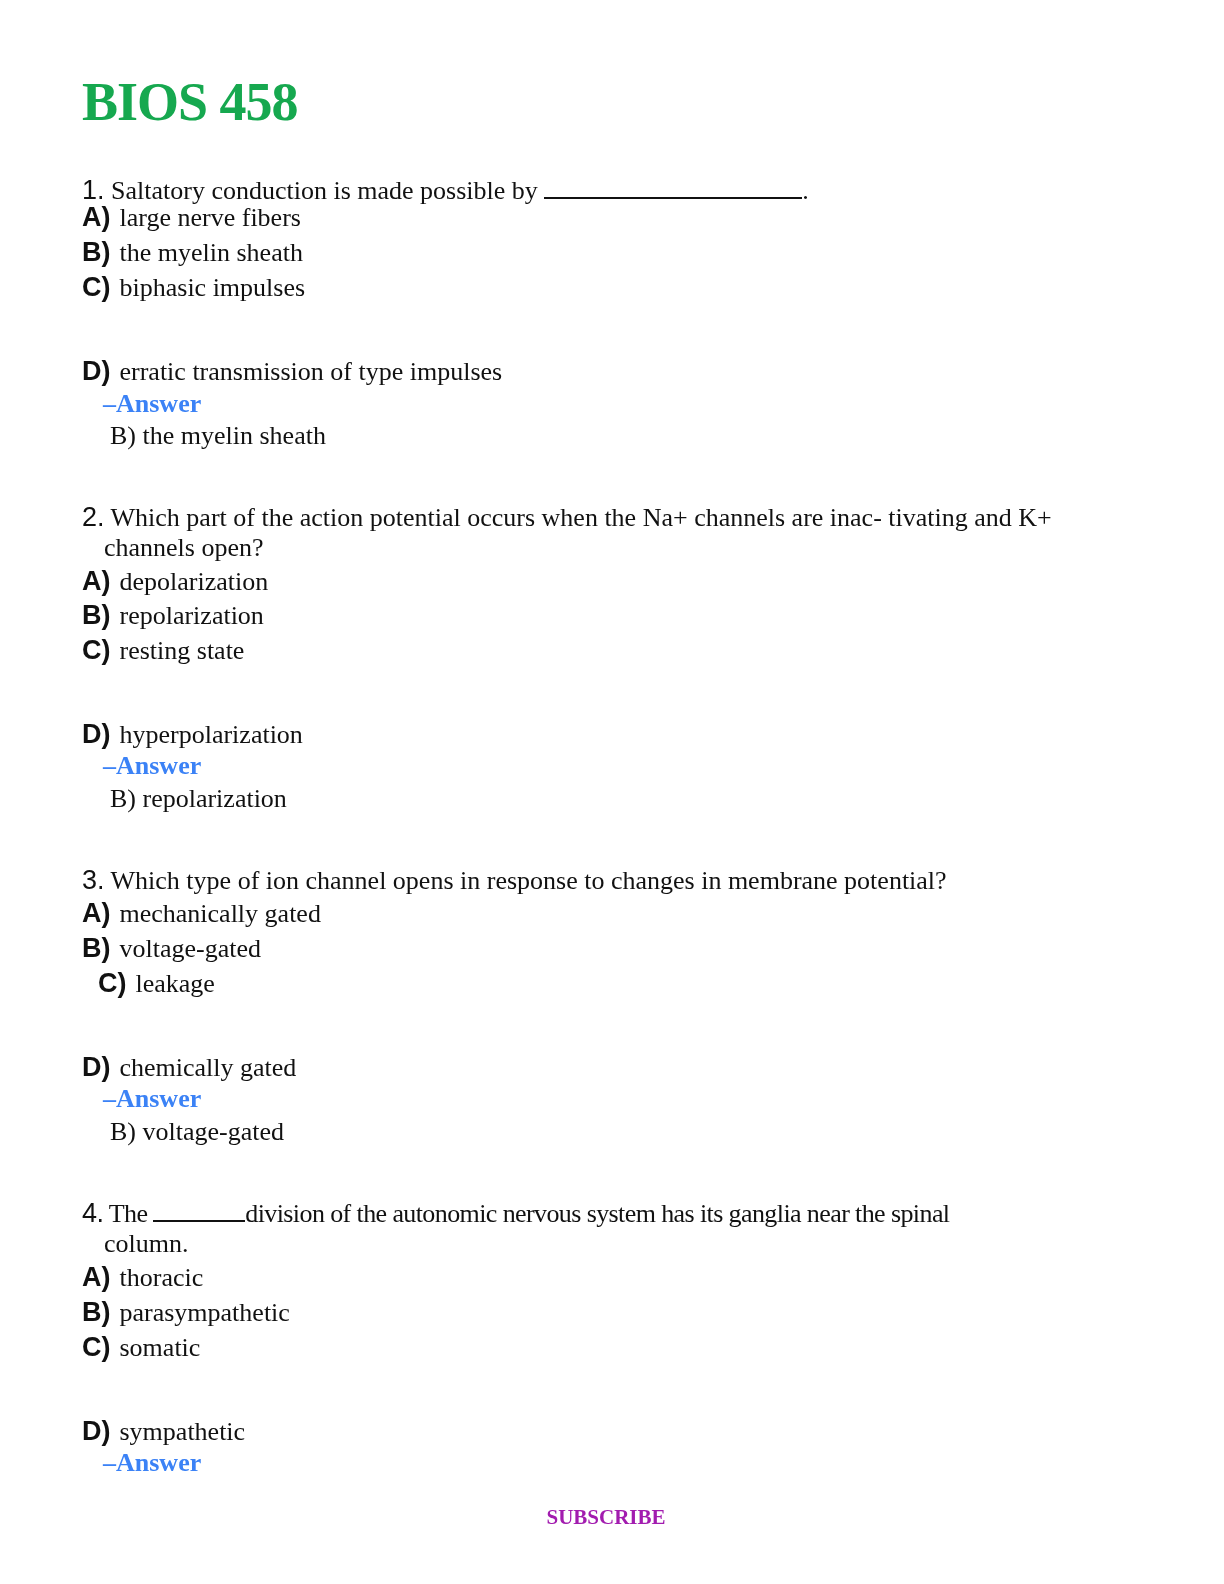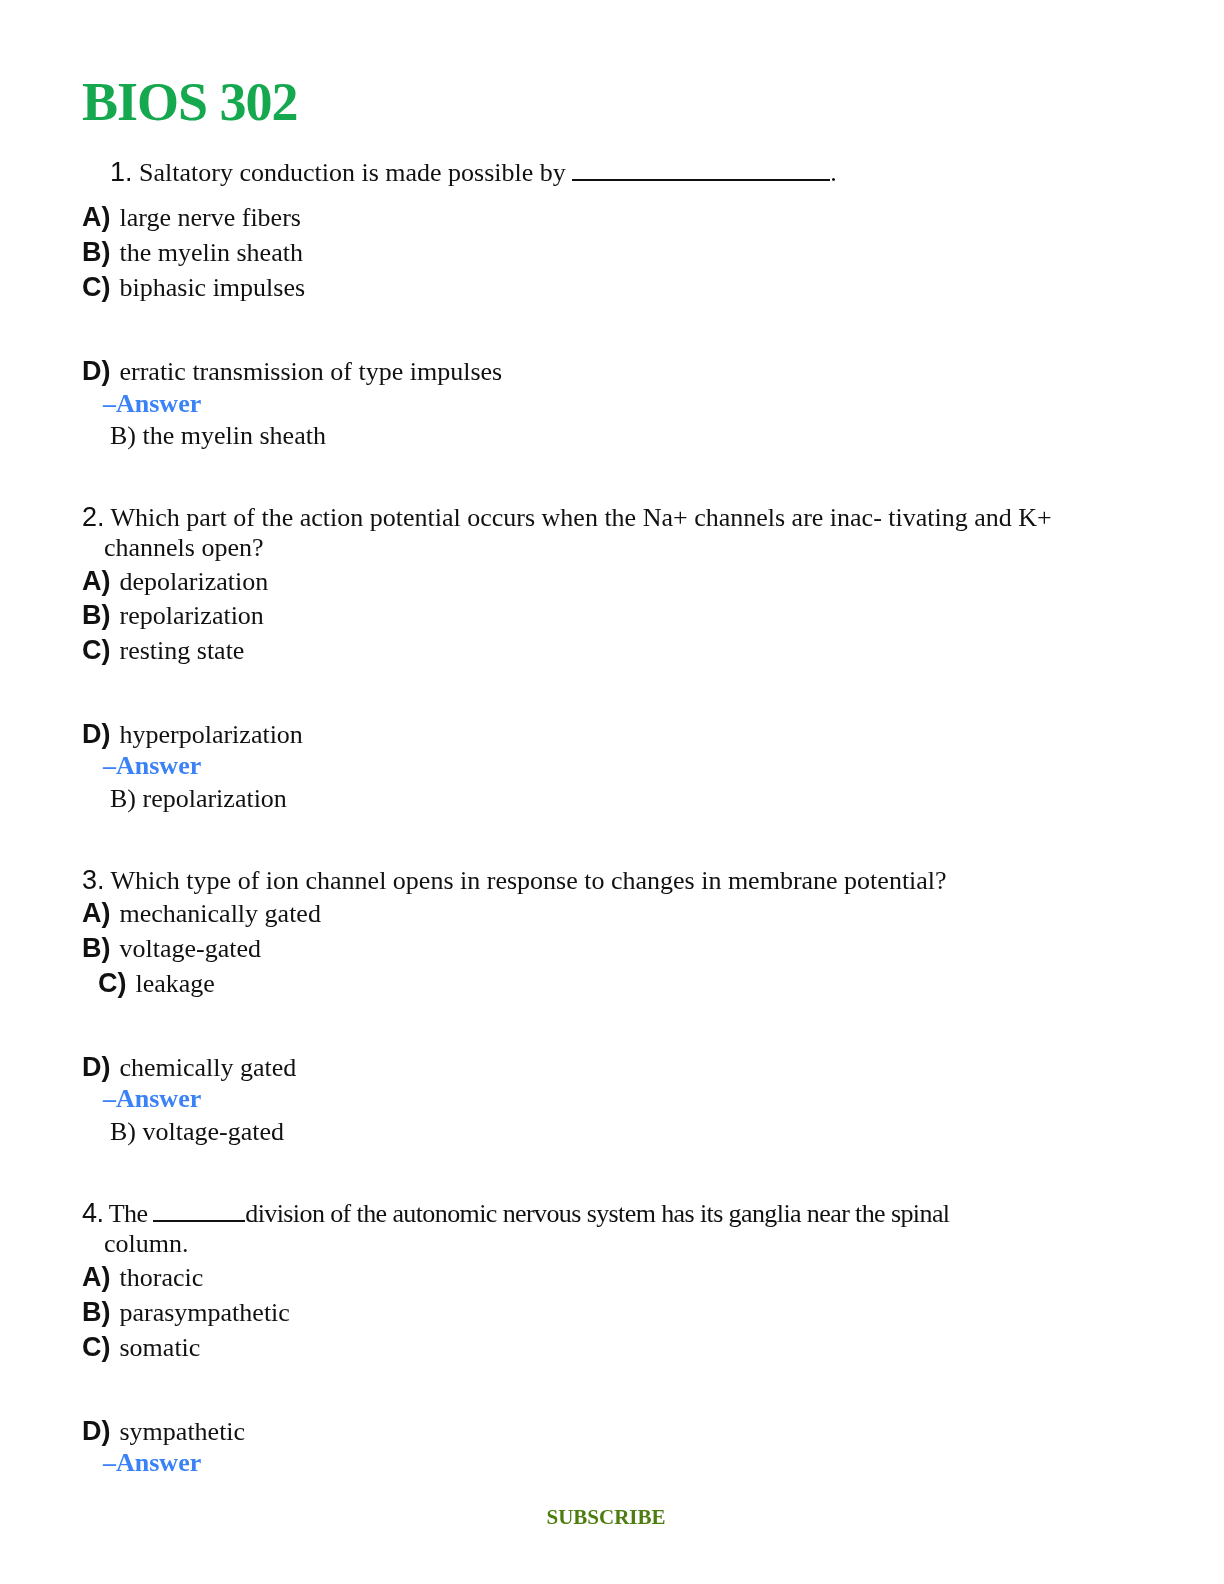--- a/index.html
+++ b/index.html
@@ -11,29 +11,29 @@
     .line { position: absolute; left: 82px; font-size: 26px; line-height: 32px; white-space: nowrap; }
     .qnum { font-family: "Liberation Sans", sans-serif; font-size: 27px; }
     .cont { left: 104px; }
     .opt-letter { font-family: "Liberation Sans", sans-serif; font-weight: bold; font-size: 27px; margin-right: 9px; }
     .answer-label { left: 103px; color: #3b82f6; font-weight: bold; font-size: 26px; }
     .answer-value { left: 110px; }
     .blank { display: inline-block; border-bottom: 2px solid #111; height: 22px; vertical-align: baseline; }
     .q4text { letter-spacing: -0.6px; }
     .subscribe { position: absolute; left: 0; width: 1212px; top: 1504px; text-align: center;
                  font-family: "Liberation Serif", serif; font-weight: bold; font-size: 21px;
-                 color: #4d7c0f; line-height: 26px; }
+                 color: #a21caf; line-height: 26px; }
   </style>
 </head>
 <body>
 
-<h1 class="title">BIOS 302</h1>
+<h1 class="title">BIOS 458</h1>
 
 <div>
-  <div class="line" style="top:156px;margin-left:28px;">
+  <div class="line" style="top:174px;">
     <span class="qnum">1.</span>
     <span>Saltatory conduction is made possible by</span>
     <span class="blank" style="width:258px;"></span><span>.</span>
   </div>
   <div class="line" style="top:201px;">
     <span class="opt-letter">A)</span><span>large nerve fibers</span>
   </div>
   <div class="line" style="top:236px;">
     <span class="opt-letter">B)</span><span>the myelin sheath</span>
   </div>

